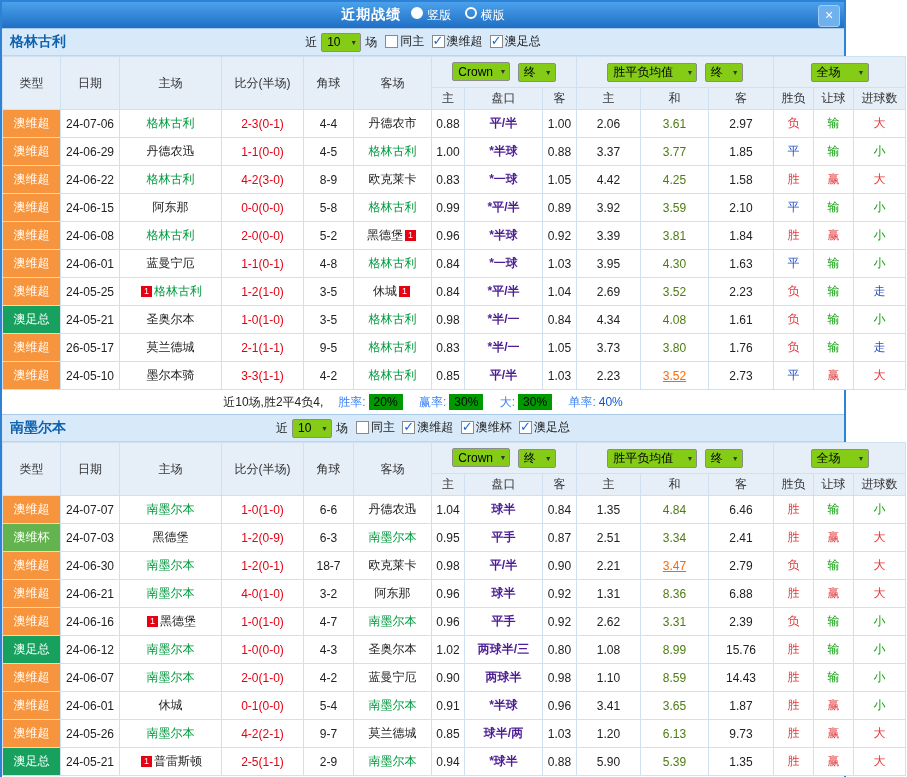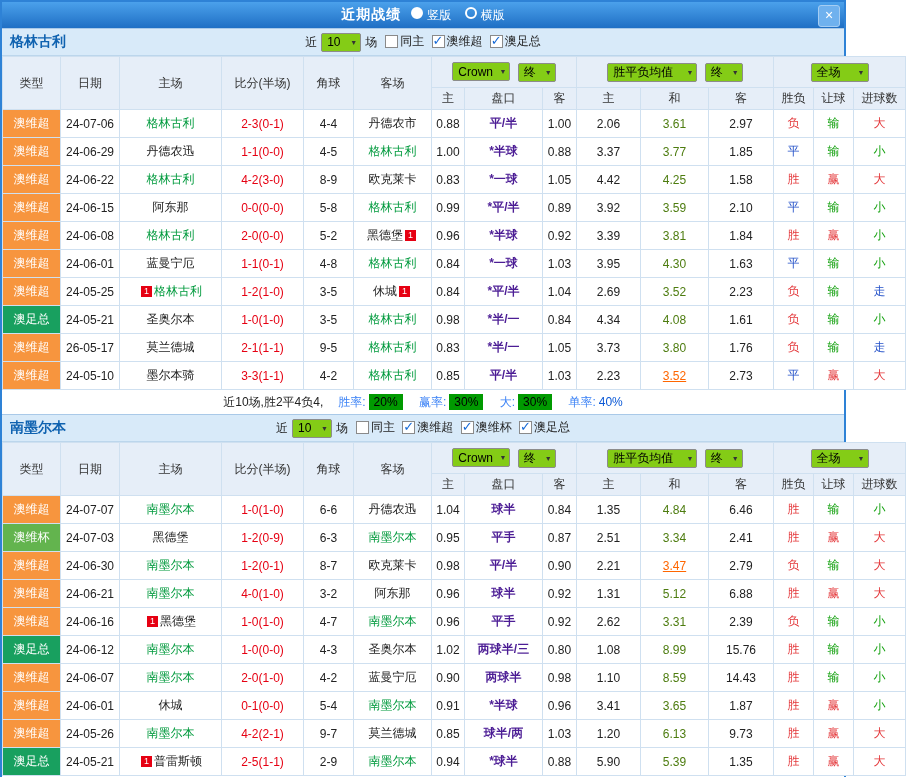--- a/index.html
+++ b/index.html
@@ -535,21 +535,21 @@
           <td class=" res-red">胜</td>
           <td class=" res-red">赢</td>
           <td class=" res-red">大</td>
         </tr>
 
         <tr>
           <td class=" lg-vic">澳维超</td>
           <td>24-06-30</td>
           <td><span class=" t-green">南墨尔本</span></td>
           <td class="score">1-2(0-1)</td>
-          <td>8-7</td>
+          <td>18-7</td>
           <td><span>欧克莱卡</span></td>
           <td>0.98</td>
           <td class="hcap">平/半</td>
           <td>0.90</td>
           <td>2.21</td>
           <td class=" v-hot">3.47</td>
           <td>2.79</td>
           <td class=" res-red">负</td>
           <td class=" res-green">输</td>
           <td class=" res-red">大</td>
@@ -559,21 +559,21 @@
           <td class=" lg-vic">澳维超</td>
           <td>24-06-21</td>
           <td><span class=" t-green">南墨尔本</span></td>
           <td class="score">4-0(1-0)</td>
           <td>3-2</td>
           <td><span>阿东那</span></td>
           <td>0.96</td>
           <td class="hcap">球半</td>
           <td>0.92</td>
           <td>1.31</td>
-          <td class=" v-blue">5.12</td>
+          <td class=" v-blue">8.36</td>
           <td>6.88</td>
           <td class=" res-red">胜</td>
           <td class=" res-red">赢</td>
           <td class=" res-red">大</td>
         </tr>
 
         <tr>
           <td class=" lg-vic">澳维超</td>
           <td>24-06-16</td>
           <td><span class="rc">1</span><span>黑德堡</span></td>

